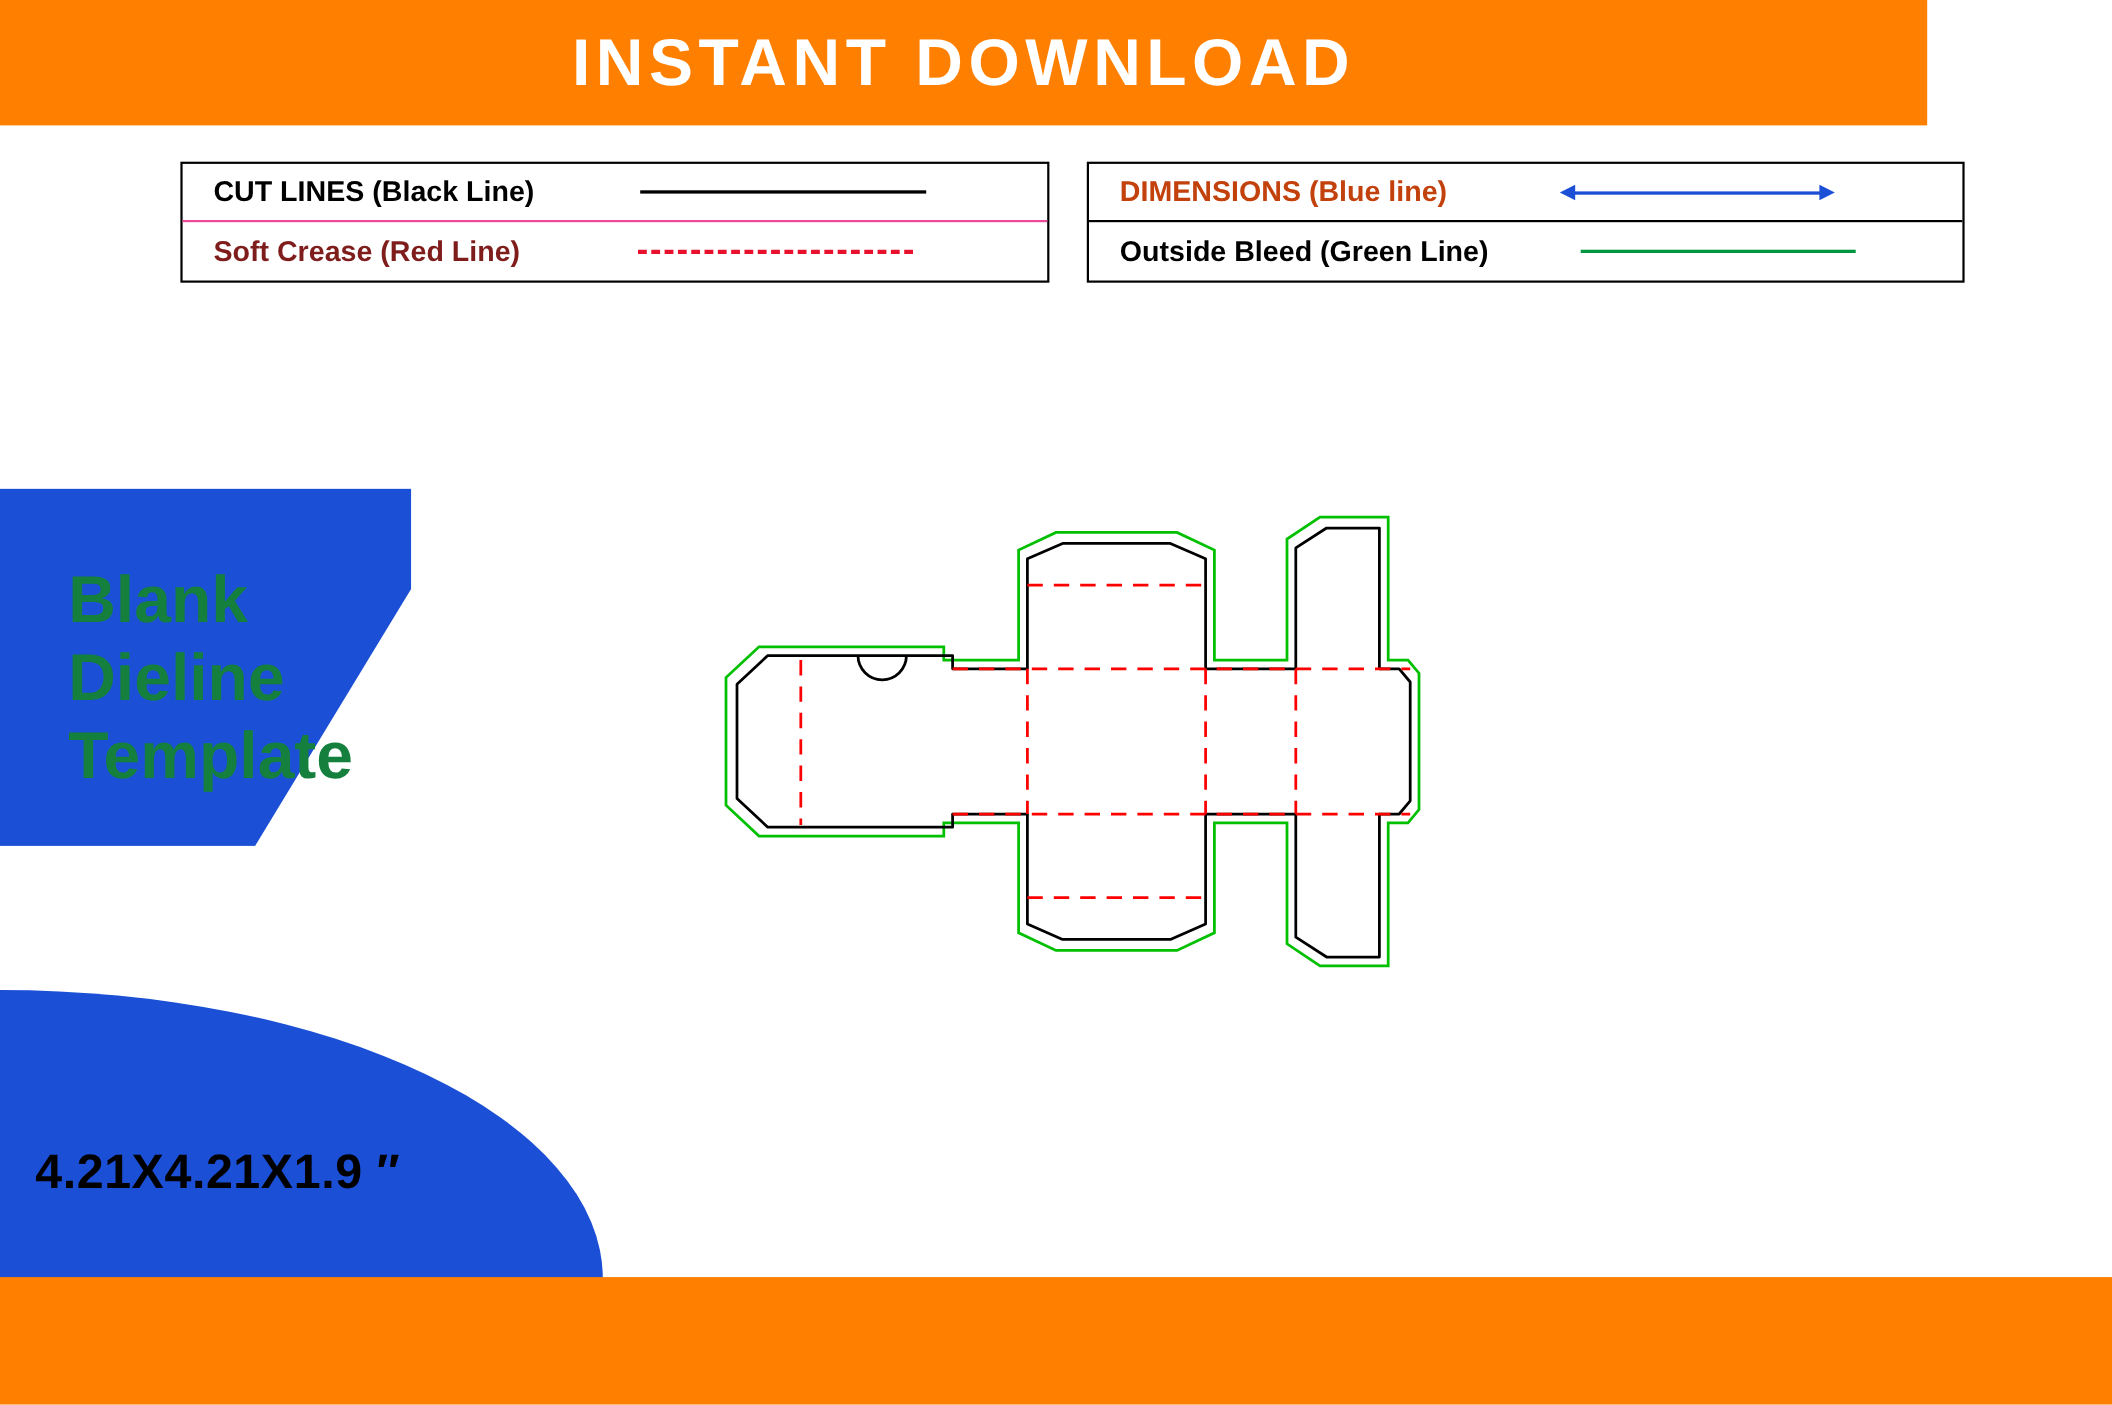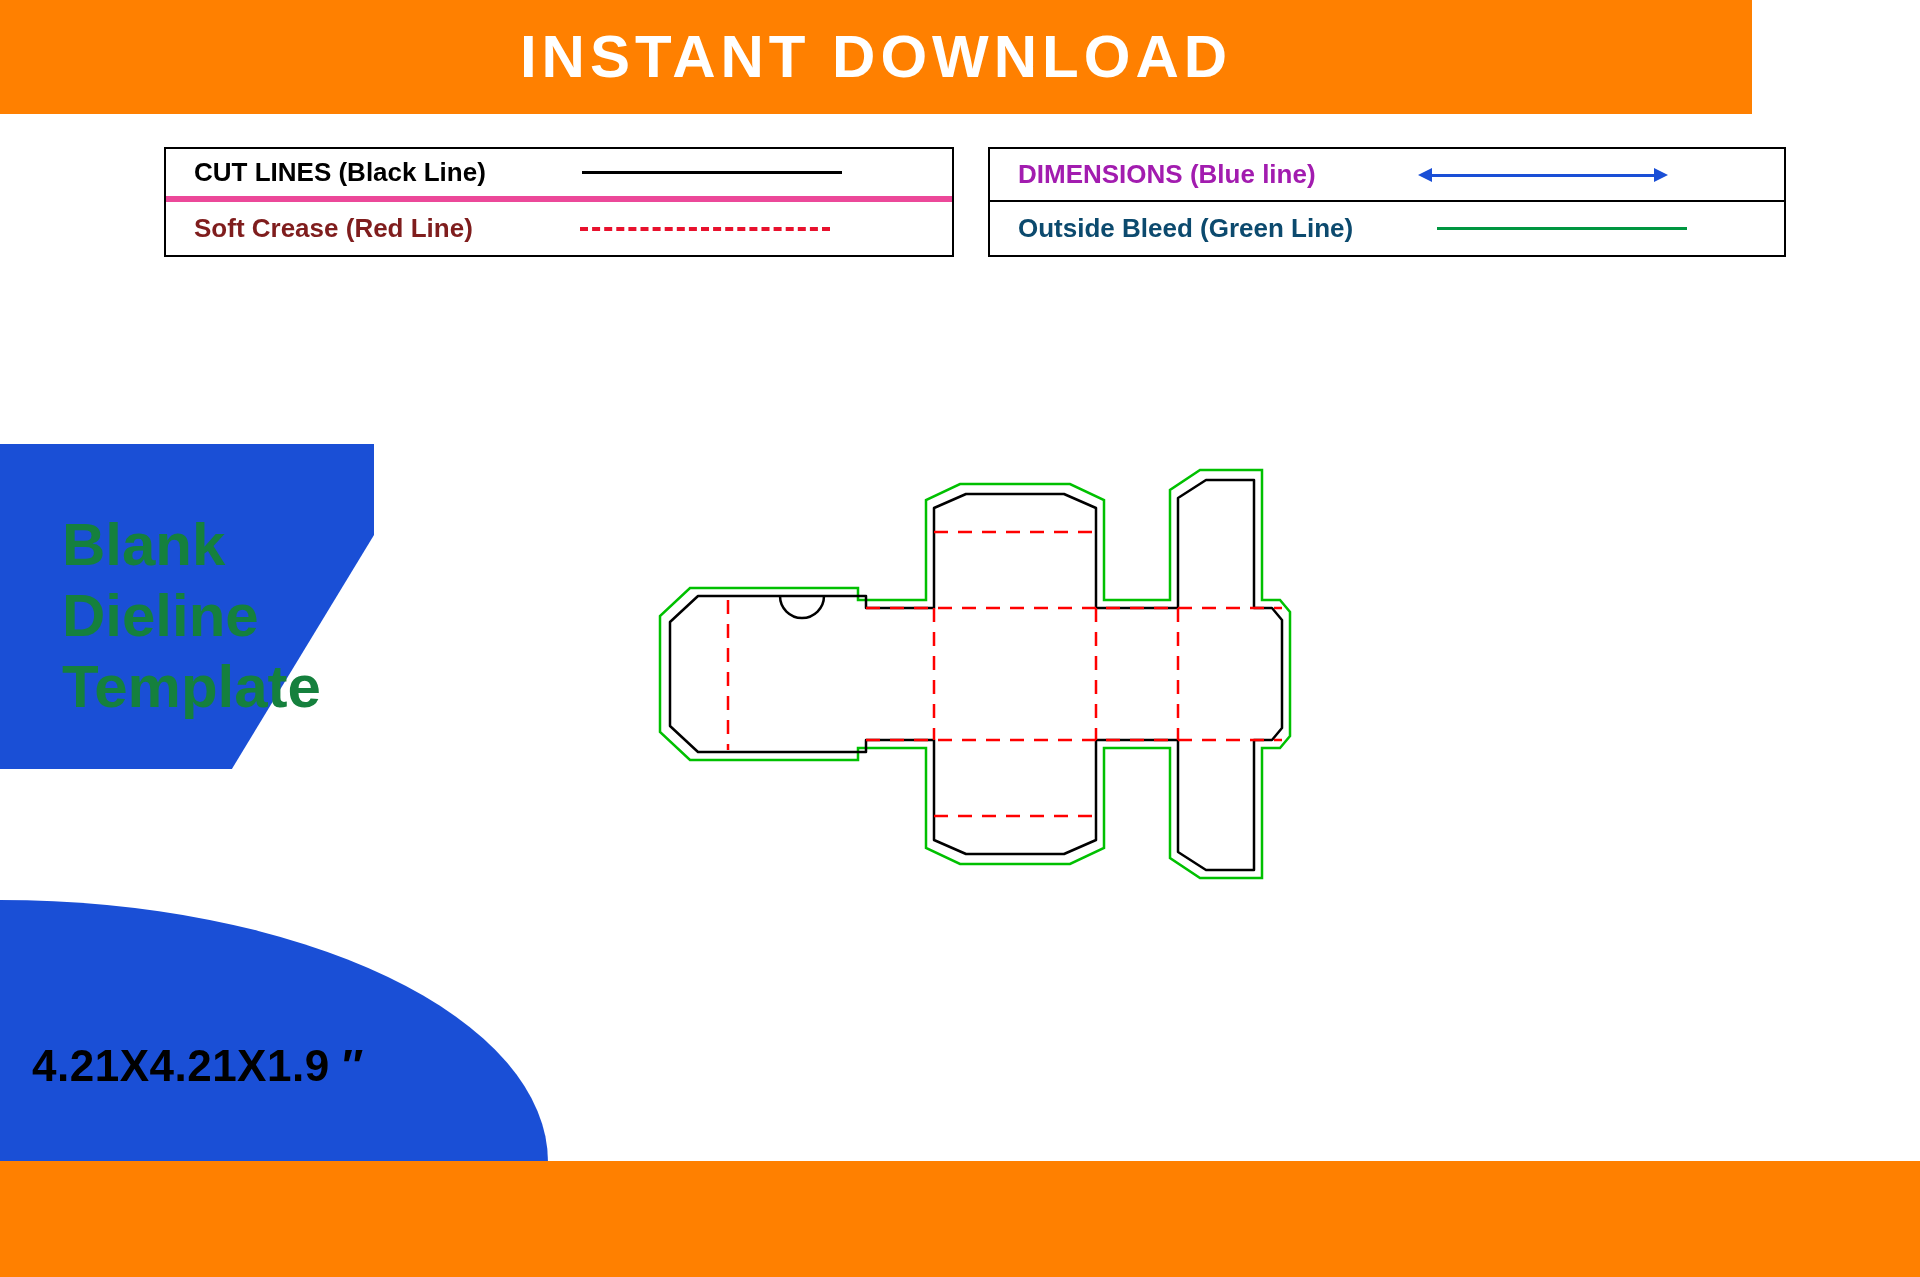--- a/index.html
+++ b/index.html
@@ -65,34 +65,34 @@
     height: 110px;
   }
   .legend-row {
     height: 50%;
     display: flex;
     align-items: center;
     box-sizing: border-box;
     padding: 0 14px 0 28px;
   }
   .legend-left .legend-row:first-child {
-    border-bottom: 6px solid #ec4899;
+    border-bottom: 2px solid #ec4899;
   }
   .legend-right .legend-row:first-child {
     border-bottom: 2px solid #000000;
   }
   .legend-label {
     font-size: 26px;
     font-weight: bold;
     white-space: nowrap;
   }
   .legend-label.black { color: #000000; }
   .legend-label.red   { color: #7f1d1d; }
-  .legend-label.blue  { color: #a21caf; }
-  .legend-label.green { color: #0c4a6e; }
+  .legend-label.blue  { color: #c2410c; }
+  .legend-label.green { color: #000000; }
 
   .legend-sample {
     flex: 1;
     display: flex;
     align-items: center;
     justify-content: center;
     height: 100%;
     position: relative;
   }
   .sample-solid-black {

